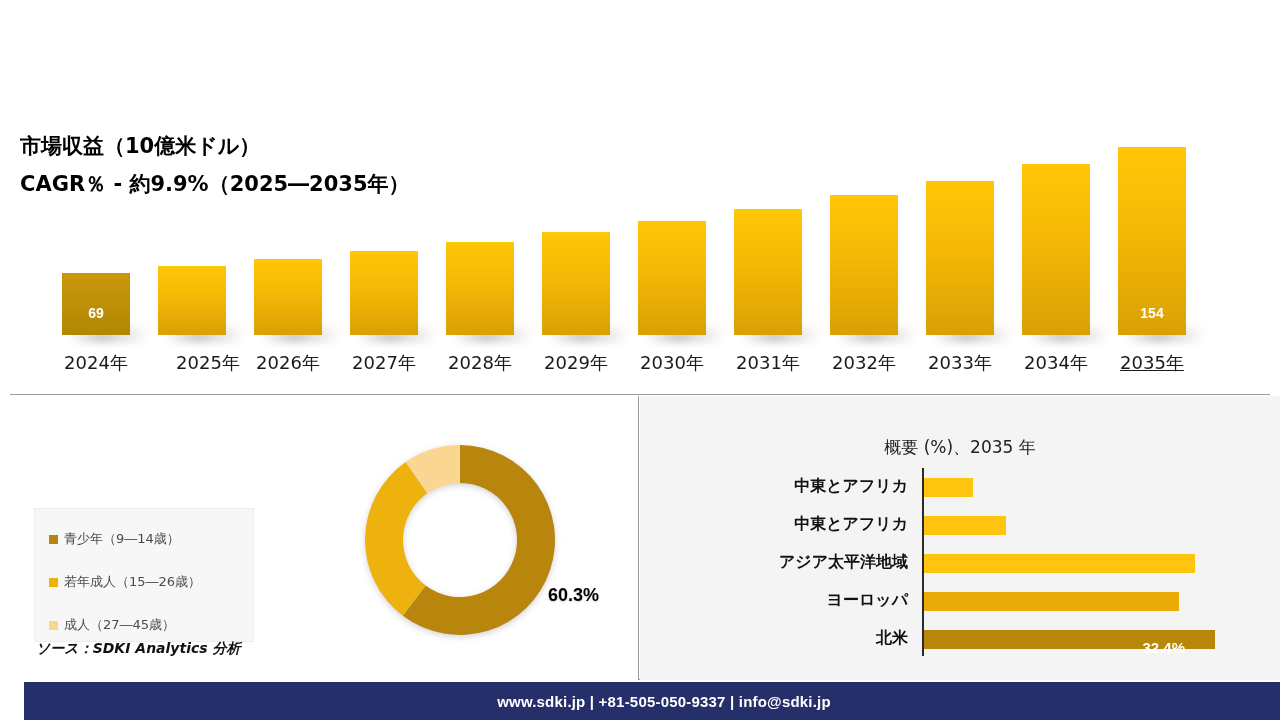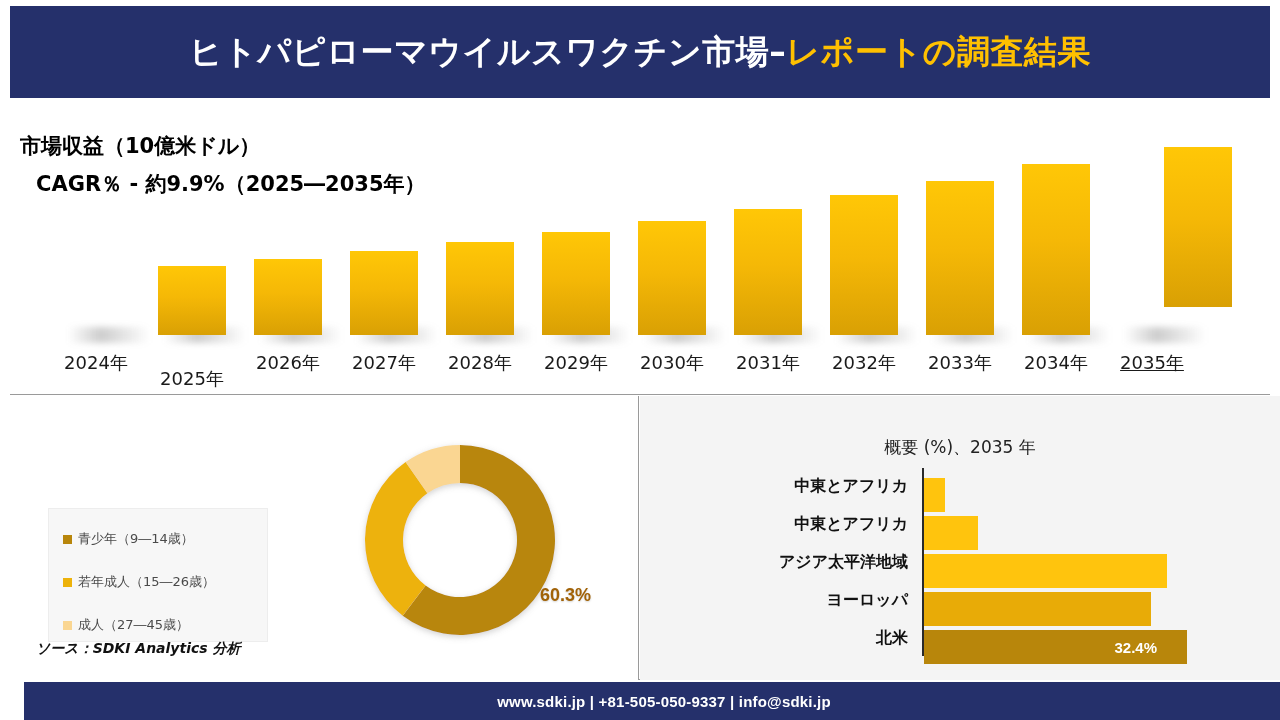--- a/index.html
+++ b/index.html
@@ -23,21 +23,21 @@
   .header-title .y{color:#ffc000;}
 
   
   .top-section{position:absolute;left:0;top:104px;width:1280px;height:290px;padding-left:32px;}
   .rev-label{
     position:absolute;left:20px;top:28px;font-size:21px;font-weight:bold;color:#000;
     font-family:"DejaVu Sans","Liberation Sans",sans-serif;white-space:nowrap;
   }
   .cagr-label{
     position:absolute;left:20px;top:66px;font-size:21px;font-weight:bold;color:#000;
-    font-family:"DejaVu Sans","Liberation Sans",sans-serif;white-space:nowrap;margin-left:16px;
+    font-family:"DejaVu Sans","Liberation Sans",sans-serif;white-space:nowrap;
   }
   .bars-plot{position:absolute;left:0;top:0;width:1280px;height:290px;}
   .bar-shadow{
     position:absolute;bottom:0;height:16px;
     background:linear-gradient(90deg,rgba(0,0,0,0) 0%,rgba(90,90,90,.30) 40%,rgba(0,0,0,0) 100%);
     filter:blur(3px);
   }
   .bar{
     position:absolute;
     background:linear-gradient(180deg,#ffc706 0%,#f5b806 45%,#d9a004 100%);
@@ -59,85 +59,83 @@
 
   
   .seg-panel{position:absolute;left:0;top:396px;width:638px;height:284px;background:#fff;}
   .seg-title{
     position:absolute;left:34px;top:18px;width:300px;
     font-size:19px;font-weight:bold;color:#000;line-height:1.55;
     font-family:"DejaVu Sans","Liberation Sans",sans-serif;
   }
   .seg-title .l2{display:block;padding-left:18px;}
   .legend-box{
-    position:absolute;left:48px;top:112px;width:218px;height:132px;
+    position:absolute;left:34px;top:112px;width:218px;height:132px;
     background:#f7f7f7;border:1px solid #ededed;
   }
   .legend-row{
     position:absolute;left:14px;display:flex;align-items:center;gap:6px;
     font-size:13px;color:#4a4a4a;white-space:nowrap;
     font-family:"DejaVu Sans","Liberation Sans",sans-serif;
   }
   .legend-row.r0{top:21px;} .legend-row.r1{top:64px;} .legend-row.r2{top:107px;}
   .lg-swatch{width:9px;height:9px;display:inline-block;flex:0 0 auto;}
   .source-note{
     position:absolute;left:36px;top:244px;font-size:14px;font-weight:bold;font-style:italic;
     color:#111;white-space:nowrap;font-family:"DejaVu Sans","Liberation Sans",sans-serif;
   }
   .donut-wrap{position:absolute;left:352px;top:36px;width:216px;height:216px;}
   .donut-pct{
-    position:absolute;left:188px;top:153px;font-size:18px;font-weight:bold;color:#a16207;
+    position:absolute;left:196px;top:153px;font-size:18px;font-weight:bold;color:#000000;
     text-shadow:0 1px 2px rgba(0,0,0,.18);
   }
 
   
   .reg-panel{position:absolute;left:640px;top:396px;width:640px;height:284px;background:#f4f4f4;}
   .reg-title{
     position:absolute;left:0;top:12px;width:640px;text-align:center;
     font-size:17px;color:#222;line-height:1.55;
     font-family:"DejaVu Sans","Liberation Sans",sans-serif;
   }
   .reg-axis{position:absolute;left:282px;top:72px;width:2px;height:188px;background:#2a2a2a;}
   .reg-row{position:absolute;left:0;width:640px;height:34px;}
   .reg-name{
     position:absolute;right:372px;top:4px;font-size:16px;font-weight:bold;color:#111;
     white-space:nowrap;font-family:Liberation Serif, serif;
   }
-  .reg-bar{position:absolute;left:284px;top:6px;height:34px;}
+  .reg-bar{position:absolute;left:284px;top:6px;height:19px;padding-left:28px;}
   .reg-val{
     position:absolute;color:#fff;font-size:15px;font-weight:bold;right:30px;top:9px;
   }
 
   
   .footer{
     position:absolute;left:0;top:682px;width:1280px;height:38px;background:#25306b;
     display:flex;align-items:center;justify-content:center;margin-left:24px;
   }
   .footer-text{color:#fff;font-size:15px;font-weight:bold;letter-spacing:.2px;}
 </style>
 </head>
 <body>
 
 <div id="page">
 
-  <div class="header">
-    <div class="header-title">
-      <span class="w">ヒトパピローマウイルスワクチン市場–</span><span class="y">レポートの調査結果</span>
-    </div>
-  </div>
 
   <div class="top-section">
     <div class="rev-label">市場収益（10億米ドル）</div>
     <div class="cagr-label">CAGR％ - 約9.9%（2025―2035年）</div>
     <div class="bars-plot" id="revenue-bars">
         <div class="bar-shadow" style="left: 68px; width: 82px; bottom: 51px;"></div>
+        <div class="bar first" style="left: 62px; width: 68px; height: 62px; top: 169px;">
+          <div class="bar-val" style="top: 32px;">69</div>
+        </div>
         <div class="bar-cat" style="left: 62px; width: 68px; top: 247px;">2024年</div>
         <div class="bar-shadow" style="left: 164px; width: 82px; bottom: 51px;"></div>
         <div class="bar" style="left: 158px; width: 68px; height: 69px; top: 162px;"></div>
-        <div class="bar-cat" style="left: 158px; width: 68px; top: 247px; margin-top: 16px;">2025年</div>
+        <div class="bar-cat" style="left: 174px; width: 68px; top: 247px;">2025年</div>
         <div class="bar-shadow" style="left: 260px; width: 82px; bottom: 51px;"></div>
         <div class="bar" style="left: 254px; width: 68px; height: 76px; top: 155px;"></div>
         <div class="bar-cat" style="left: 254px; width: 68px; top: 247px;">2026年</div>
         <div class="bar-shadow" style="left: 356px; width: 82px; bottom: 51px;"></div>
         <div class="bar" style="left: 350px; width: 68px; height: 84px; top: 147px;"></div>
         <div class="bar-cat" style="left: 350px; width: 68px; top: 247px;">2027年</div>
         <div class="bar-shadow" style="left: 452px; width: 82px; bottom: 51px;"></div>
         <div class="bar" style="left: 446px; width: 68px; height: 93px; top: 138px;"></div>
         <div class="bar-cat" style="left: 446px; width: 68px; top: 247px;">2028年</div>
         <div class="bar-shadow" style="left: 548px; width: 82px; bottom: 51px;"></div>
@@ -152,21 +150,21 @@
         <div class="bar-shadow" style="left: 836px; width: 82px; bottom: 51px;"></div>
         <div class="bar" style="left: 830px; width: 68px; height: 140px; top: 91px;"></div>
         <div class="bar-cat" style="left: 830px; width: 68px; top: 247px;">2032年</div>
         <div class="bar-shadow" style="left: 932px; width: 82px; bottom: 51px;"></div>
         <div class="bar" style="left: 926px; width: 68px; height: 154px; top: 77px;"></div>
         <div class="bar-cat" style="left: 926px; width: 68px; top: 247px;">2033年</div>
         <div class="bar-shadow" style="left: 1028px; width: 82px; bottom: 51px;"></div>
         <div class="bar" style="left: 1022px; width: 68px; height: 171px; top: 60px;"></div>
         <div class="bar-cat" style="left: 1022px; width: 68px; top: 247px;">2034年</div>
         <div class="bar-shadow" style="left: 1124px; width: 82px; bottom: 51px;"></div>
-        <div class="bar" style="left: 1164px; width: 68px; height: 160px; top: 43px;">
+        <div class="bar" style="left: 1118px; width: 68px; height: 188px; top: 43px;">
           <div class="bar-val" style="top: 158px;">154</div>
         </div>
         <div class="bar-cat" style="left: 1118px; width: 68px; top: 247px; text-decoration: underline;">2035年</div>
       </div>
   </div>
 
   <div class="div-h"></div>
   <div class="div-v"></div>
   <div class="div-h2"></div>
 

